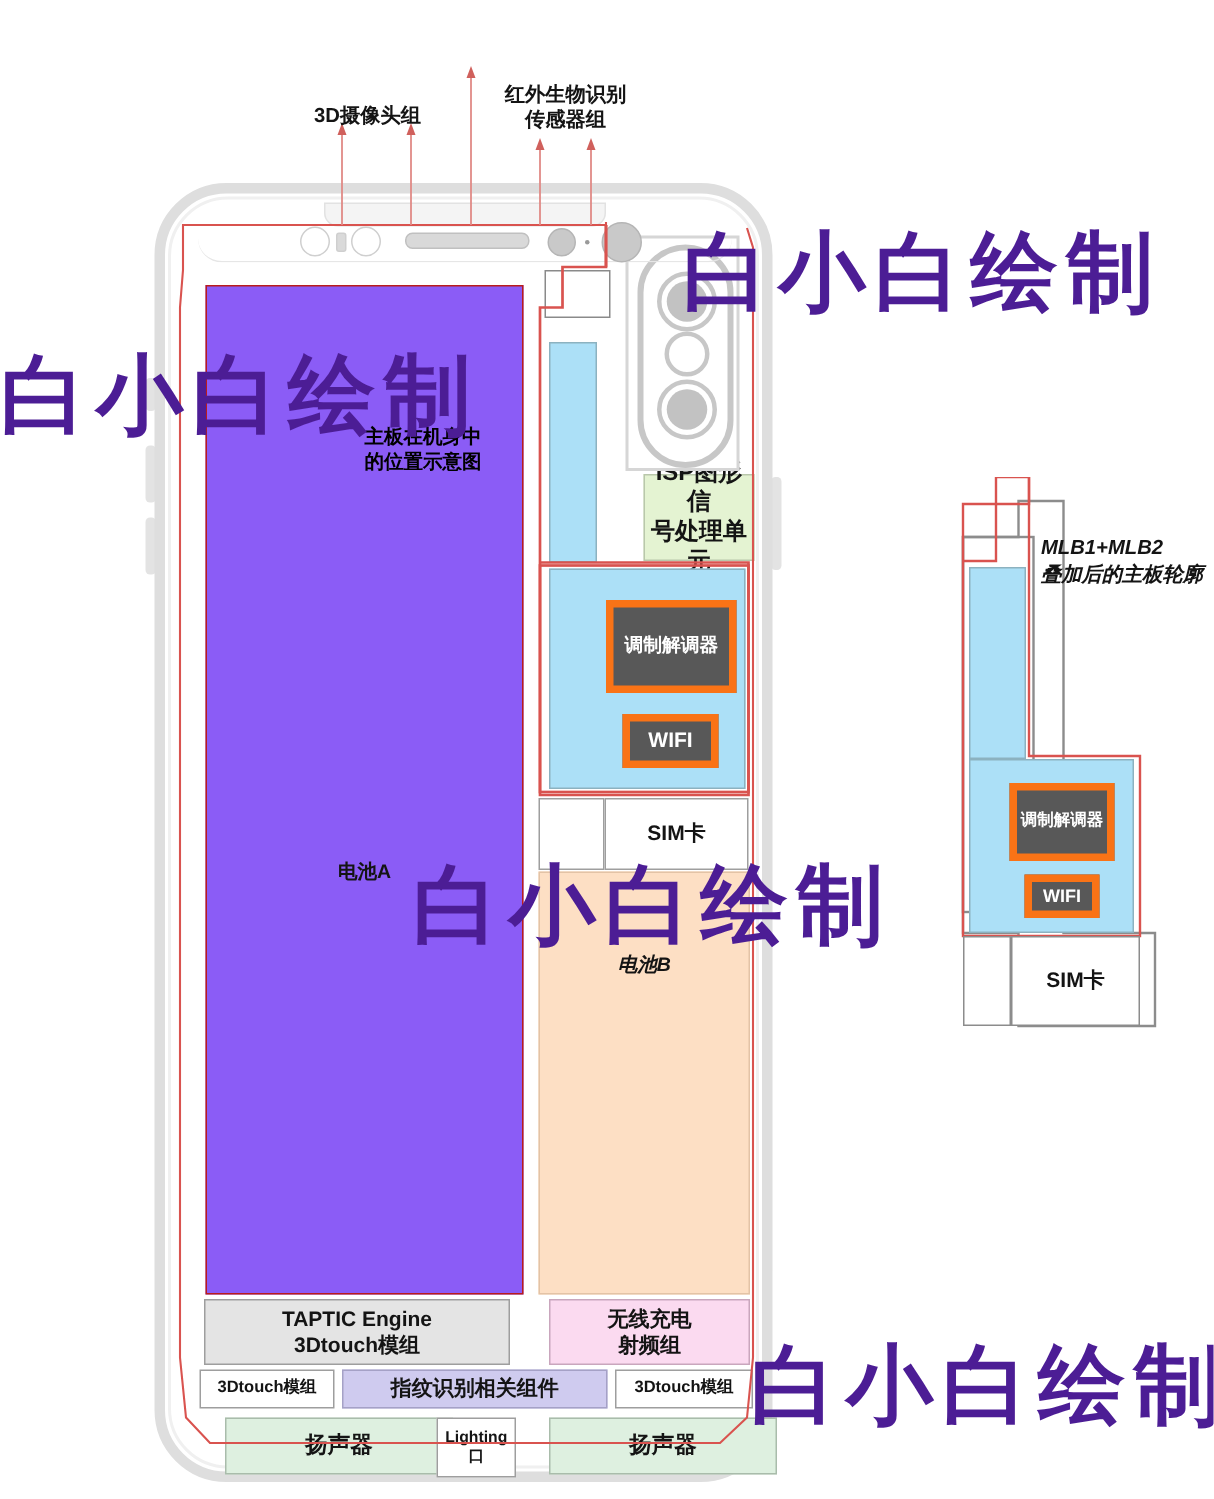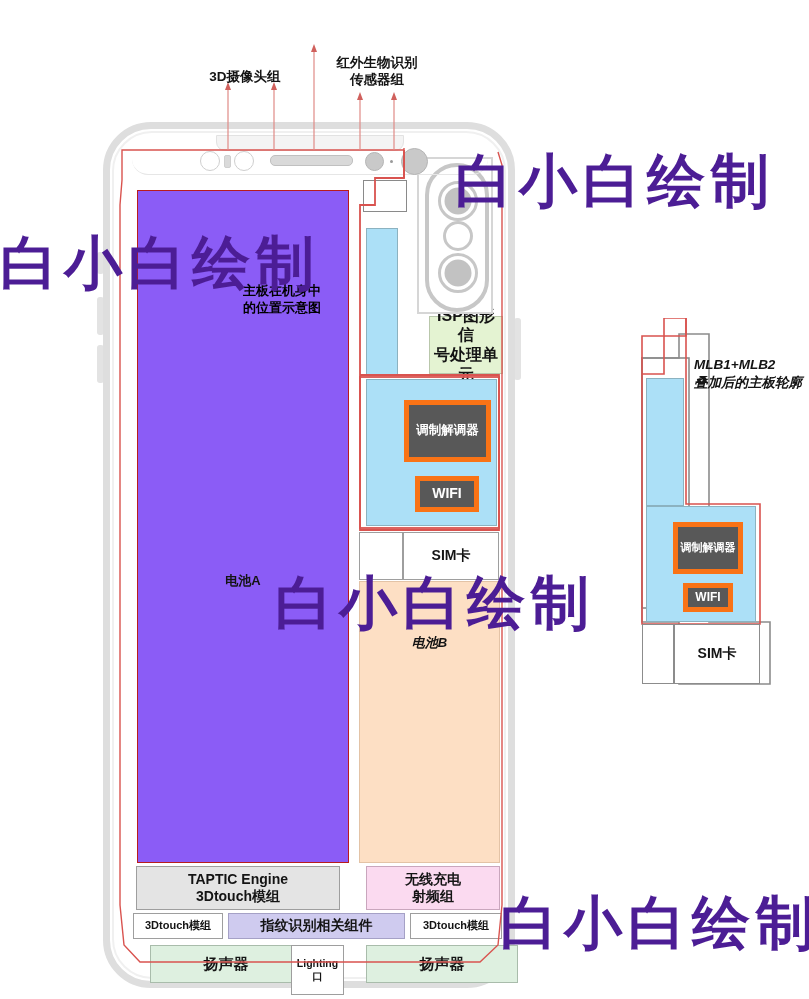--- a/index.html
+++ b/index.html
@@ -294,21 +294,21 @@
 3Dtouch模组</div>
 
   <div class="blk pink" style="left:366px; top:866px; width:134px; height:44px; font-size:14px;">无线充电
 射频组</div>
 
   <div class="blk white" style="left:133px; top:913px; width:90px; height:26px; font-size:11px;">3Dtouch模组</div>
   <div class="blk purple" style="left:228px; top:913px; width:177px; height:26px; font-size:14px;">指纹识别相关组件</div>
   <div class="blk white" style="left:410px; top:913px; width:92px; height:26px; font-size:11px;">3Dtouch模组</div>
 
   <div class="blk mint" style="left:134px; top:945px; width:152px; height:38px; font-size:15px;">扬声器</div>
-  <div class="blk white" style="left:291px; top:945px; width:53px; height:50px; font-size:10.5px;">Lighting口</div>
+  <div class="blk white" style="left:291px; top:945px; width:53px; height:40px; font-size:10.5px;">Lighting口</div>
   <div class="blk mint" style="left:350px; top:945px; width:152px; height:38px; font-size:15px;">扬声器</div>
 
   <div id="mlb2">
 
     <svg width="189" height="400" style="position:absolute; left:0; top:0;">
 
       <path d="M2,26 L39,26 L39,2 L69,2 L69,290 L130,290 L130,352 L39,352 L39,290 L2,290 Z" fill="none" stroke="#8c8c8c" stroke-width="1.6" transform="translate(20,14)"></path>
       <rect x="22" y="40" width="47" height="250" fill="none" stroke="#8c8c8c" stroke-width="1.6"></rect>
 
       <path d="M44,18 L66,18 L66,0 L66,18 M44,18 L44,56 L22,56" fill="none" stroke="#d9534f" stroke-width="1.6"></path>

